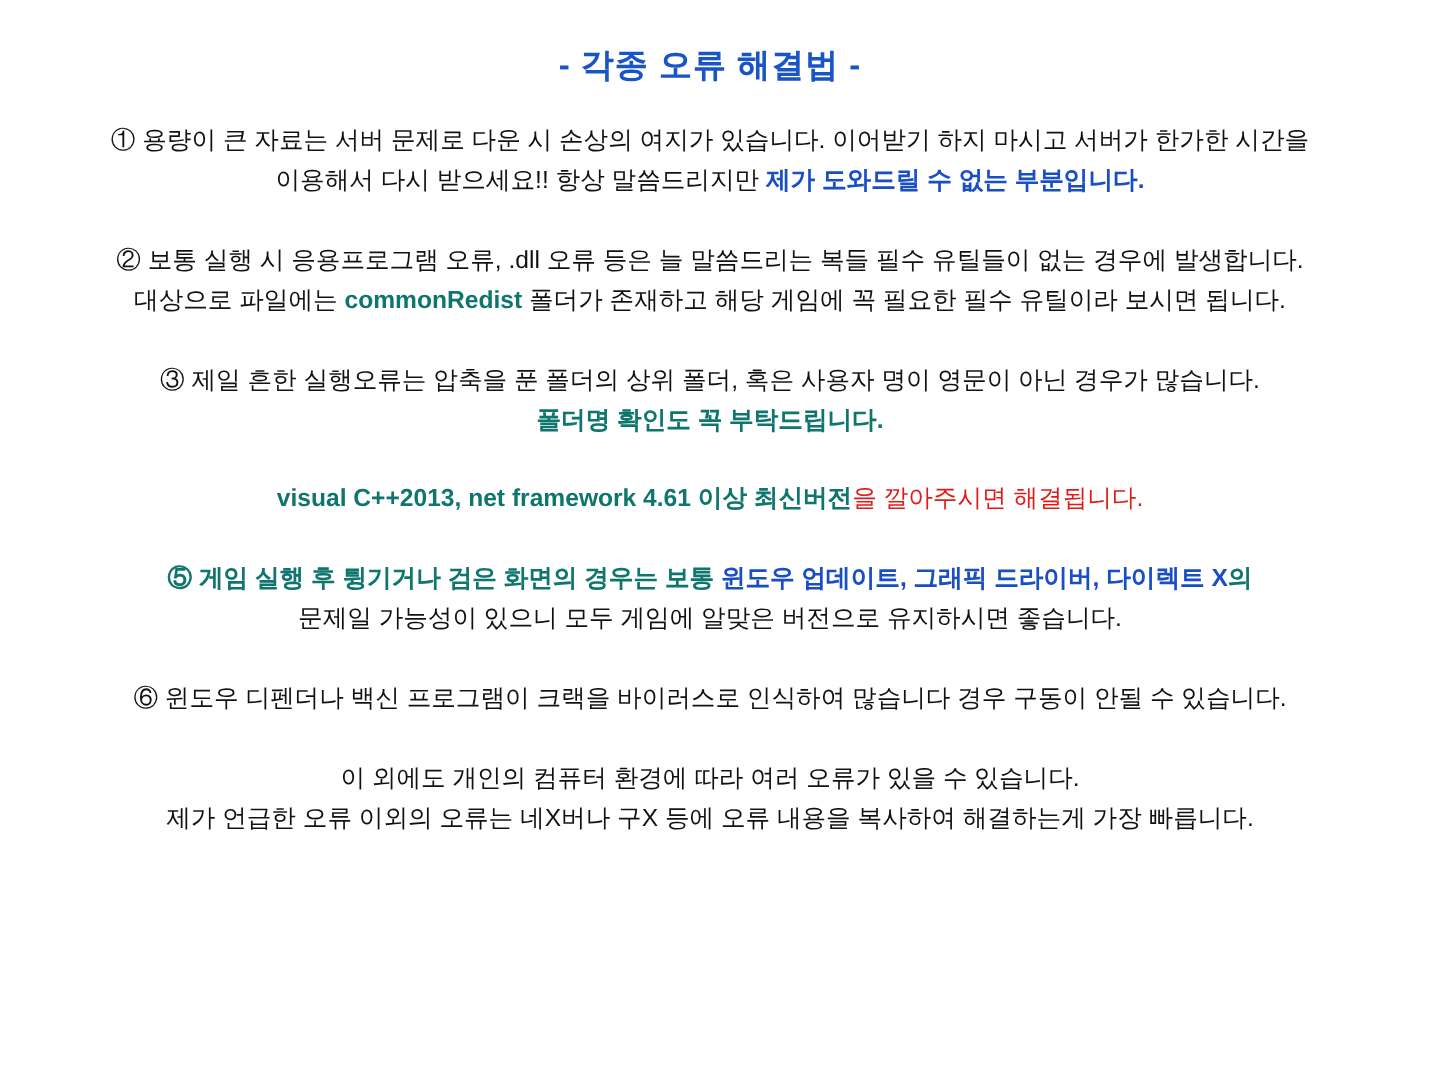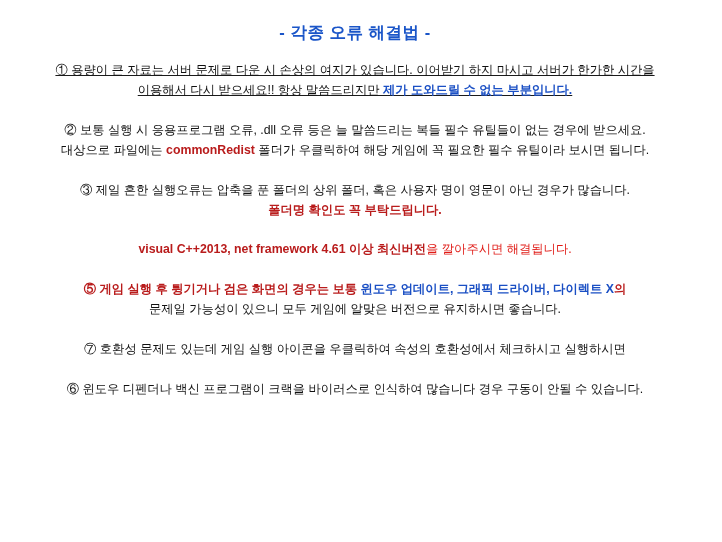--- a/index.html
+++ b/index.html
@@ -30,56 +30,58 @@
     margin: 8px 0 0 0;
   }
   .block {
     text-align: center;
     font-size: 12.3px;
     line-height: 1.62;
     margin-top: 20px;
   }
   .block.tight {
     margin-top: 17px;
-    text-decoration: underline;
   }
   .line {
     display: block;
     white-space: nowrap;
   }
   .black { color: #111111; }
   .blue  { color: #1a4fc4; font-weight: bold; margin-top: 28px; }
-  .red   { color: #b91c1c; font-weight: bold; }
+  .red   { color: #0f766e; font-weight: bold; }
   .redn  { color: #e01b16; }
 </style>
 </head>
 <body>
 
 <div class="page">
   <h1 class="title">- 각종 오류 해결법 -</h1>
   <div id="body-content">
       <div class="block tight">
         <span class="line"><span class="black">① 용량이 큰 자료는 서버 문제로 다운 시 손상의 여지가 있습니다. 이어받기 하지 마시고 서버가 한가한 시간을</span></span>
         <span class="line"><span class="black">이용해서 다시 받으세요!! 항상 말씀드리지만 </span><span class="blue">제가 도와드릴 수 없는 부분입니다.</span></span>
       </div>
       <div class="block">
-        <span class="line"><span class="black">② 보통 실행 시 응용프로그램 오류, .dll 오류 등은 늘 말씀드리는 복들 필수 유틸들이 없는 경우에 받으세요.</span></span>
-        <span class="line"><span class="black">대상으로 파일에는 </span><span class="red">commonRedist</span><span class="black"> 폴더가 우클릭하여 해당 게임에 꼭 필요한 필수 유틸이라 보시면 됩니다.</span></span>
+        <span class="line"><span class="black">② 보통 실행 시 응용프로그램 오류, .dll 오류 등은 늘 말씀드리는 복들 필수 유틸들이 없는 경우에 발생합니다.</span></span>
+        <span class="line"><span class="black">대상으로 파일에는 </span><span class="red">commonRedist</span><span class="black"> 폴더가 존재하고 해당 게임에 꼭 필요한 필수 유틸이라 보시면 됩니다.</span></span>
       </div>
       <div class="block">
         <span class="line"><span class="black">③ 제일 흔한 실행오류는 압축을 푼 폴더의 상위 폴더, 혹은 사용자 명이 영문이 아닌 경우가 많습니다.</span></span>
         <span class="line"><span class="red">폴더명 확인도 꼭 부탁드립니다.</span></span>
       </div>
       <div class="block">
         <span class="line"><span class="red">visual C++2013, net framework 4.61 이상 최신버전</span><span class="redn">을 깔아주시면 해결됩니다.</span></span>
       </div>
       <div class="block">
         <span class="line"><span class="red">⑤ 게임 실행 후 튕기거나 검은 화면의 경우는 보통 </span><span class="blue">윈도우 업데이트, 그래픽 드라이버, 다이렉트 X</span><span class="red">의</span></span>
         <span class="line"><span class="black">문제일 가능성이 있으니 모두 게임에 알맞은 버전으로 유지하시면 좋습니다.</span></span>
       </div>
       <div class="block">
-        <span class="line"><span class="black">⑦ 호환성 문제도 있는데 게임 실행 아이콘을 우클릭하여 속성의 호환성에서 체크하시고 실행하시면</span></span>
       </div>
       <div class="block">
         <span class="line"><span class="black">⑥ 윈도우 디펜더나 백신 프로그램이 크랙을 바이러스로 인식하여 많습니다 경우 구동이 안될 수 있습니다.</span></span>
+      </div>
+      <div class="block">
+        <span class="line"><span class="black">이 외에도 개인의 컴퓨터 환경에 따라 여러 오류가 있을 수 있습니다.</span></span>
+        <span class="line"><span class="black">제가 언급한 오류 이외의 오류는 네X버나 구X 등에 오류 내용을 복사하여 해결하는게 가장 빠릅니다.</span></span>
       </div>
     </div>
 </div>
 
 </body></html>

